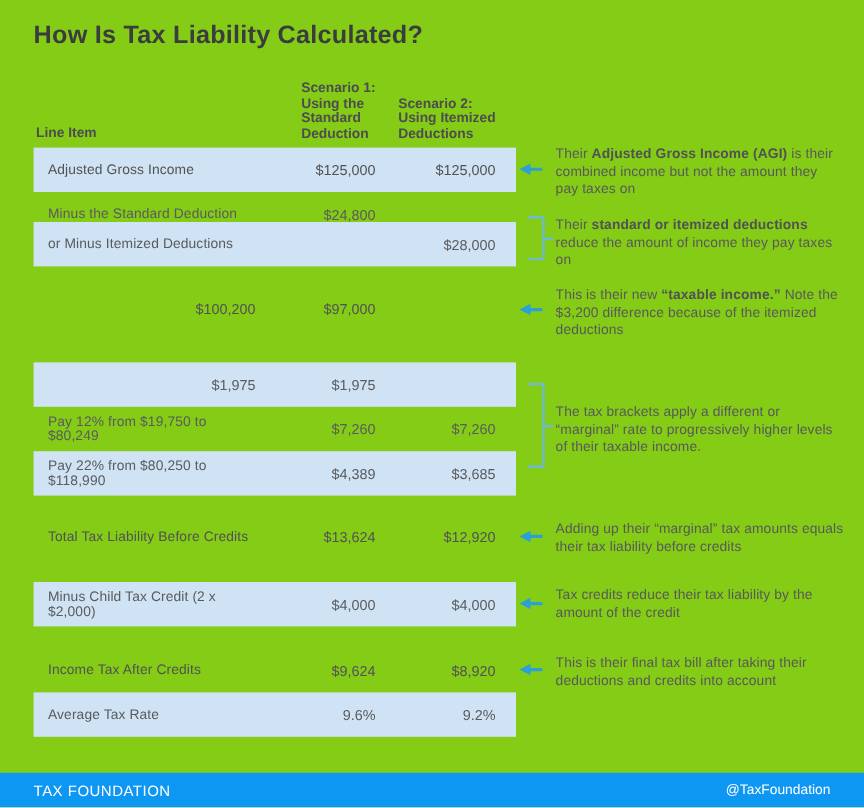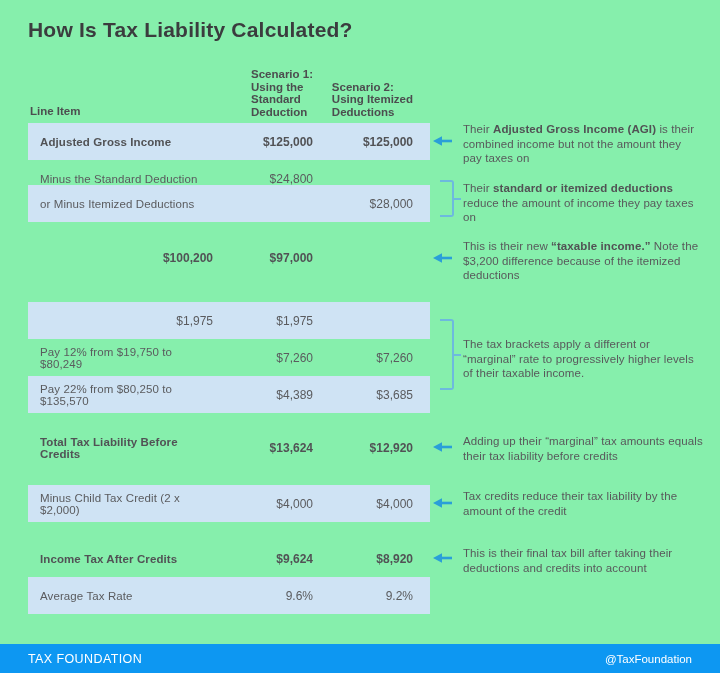--- a/index.html
+++ b/index.html
@@ -1,17 +1,17 @@
 <!DOCTYPE html>
 <html><head>
 <meta charset="utf-8">
 <style>
   html,body{margin:0;padding:0;background:#ffffff;}
   .canvas{
-    position:relative;width:720px;height:673px;background:#86efac;overflow:hidden;
+    position:relative;width:720px;height:673px;background:#84cc16;overflow:hidden;
     font-family:"Liberation Sans",sans-serif;
   }
   .title{
     position:absolute;left:28px;top:18px;margin:0;
     font-size:21px;font-weight:700;color:#3b3c3e;letter-spacing:.2px;
   }
   
   .thead{
     position:absolute;left:28px;top:58px;width:385px;height:60px;
     display:grid;grid-template-columns:1fr 100px 100px;align-items:end;
@@ -26,21 +26,21 @@
   
   .rows{position:absolute;left:28px;top:123px;width:402px;height:491px;}
   .row{
     position:absolute;left:0;width:385px;height:37px;padding-right:17px;
     display:grid;grid-template-columns:1fr 100px 100px;align-items:center;
     box-sizing:content-box;
   }
   .row.highlight{background:#cfe3f4;}
   .row .lbl{font-size:11.5px;color:#5a5b5e;padding-left:12px;letter-spacing:.1px;}
   .row .val{font-size:12px;color:#5a5b5e;text-align:right;}
-  .row.bold .lbl,.row.bold .val{font-weight:700;color:#515255;}
+  .row.bold .lbl,.row.bold .val{font-weight:400;color:#515255;}
   
   .arrow{position:absolute;left:433px;width:20px;height:12px;}
   .arrow svg{display:block;}
   .a1{top:135px;} .a2{top:252px;} .a3{top:441px;} .a4{top:497px;} .a5{top:552px;}
   
   .bracket{
     position:absolute;left:440px;width:12px;
     border:2px solid #6db9de;border-left:none;border-radius:0 3px 3px 0;
   }
   .bracket::after{
@@ -102,21 +102,21 @@
       <div class="row highlight" style="top: 179px;">
       <span class="val">$1,975</span>
       <span class="val">$1,975</span>
     </div>
       <div class="row" style="top: 216px;">
       <span class="lbl">Pay 12% from $19,750 to $80,249</span>
       <span class="val">$7,260</span>
       <span class="val">$7,260</span>
     </div>
       <div class="row highlight" style="top: 253px;">
-      <span class="lbl">Pay 22% from $80,250 to $135,570</span>
+      <span class="lbl">Pay 22% from $80,250 to $118,990</span>
       <span class="val">$4,389</span>
       <span class="val">$3,685</span>
     </div>
       <div class="row bold" style="top: 306px;">
       <span class="lbl">Total Tax Liability Before Credits</span>
       <span class="val">$13,624</span>
       <span class="val">$12,920</span>
     </div>
       <div class="row highlight" style="top: 362px;">
       <span class="lbl">Minus Child Tax Credit (2 x $2,000)</span>

